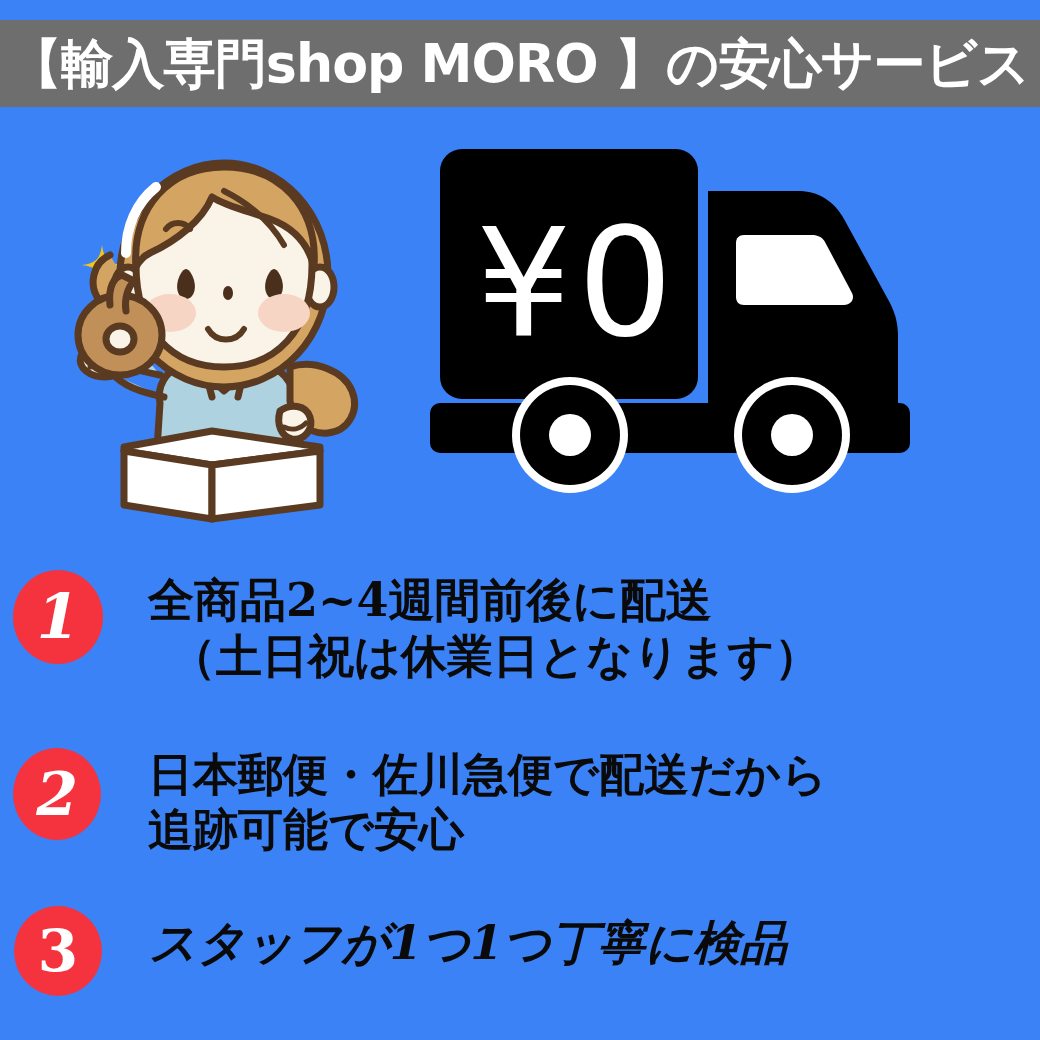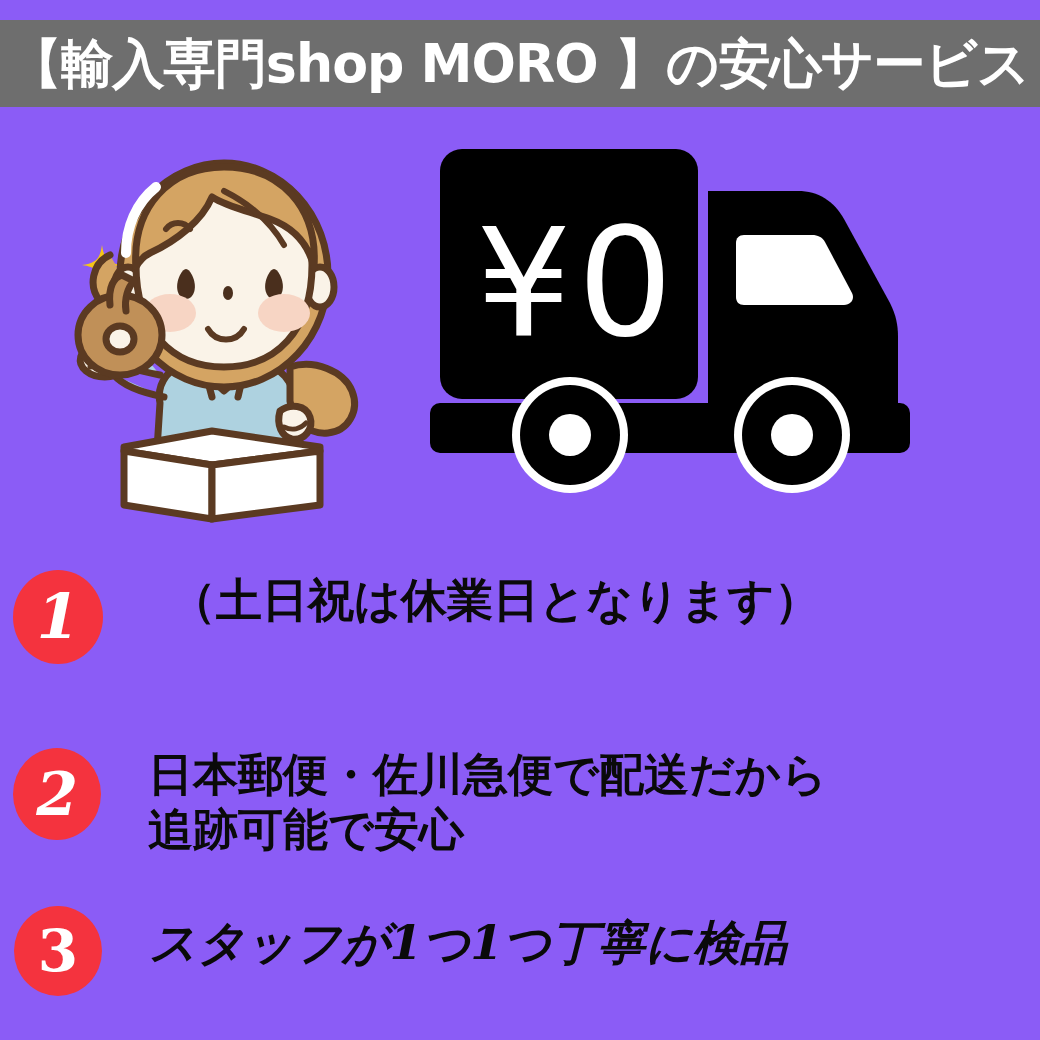--- a/index.html
+++ b/index.html
@@ -4,21 +4,21 @@
 <style>
   html, body {
     margin: 0;
     padding: 0;
     background: #ffffff;
   }
   #page {
     position: relative;
     width: 1040px;
     height: 1040px;
-    background: #8b5cf6;
+    background: #3b82f6;
     overflow: hidden;
     font-family: "Liberation Sans", "DejaVu Sans", sans-serif;
   }
 
   
   .header-bar {
     position: absolute;
     left: 0;
     top: 20px;
     width: 1040px;
@@ -212,20 +212,21 @@
       <text x="56" y="200" fill="#ffffff" font-family="DejaVu Sans, Liberation Sans, sans-serif" font-size="150" font-weight="400" letter-spacing="6">¥0</text>
     </svg>
 
   </div>
 
   <div class="benefit-list">
 
     <div class="benefit-row" id="row-1">
       <div class="badge">1</div>
       <div class="benefit-text">
+        <span class="line line-1">全商品2~4週間前後に配送</span>
         <span class="line line-2">（土日祝は休業日となります）</span>
       </div>
     </div>
 
     <div class="benefit-row" id="row-2">
       <div class="badge">2</div>
       <div class="benefit-text">
         <span class="line line-1">日本郵便・佐川急便で配送だから</span>
         <span class="line line-2">追跡可能で安心</span>
       </div>

